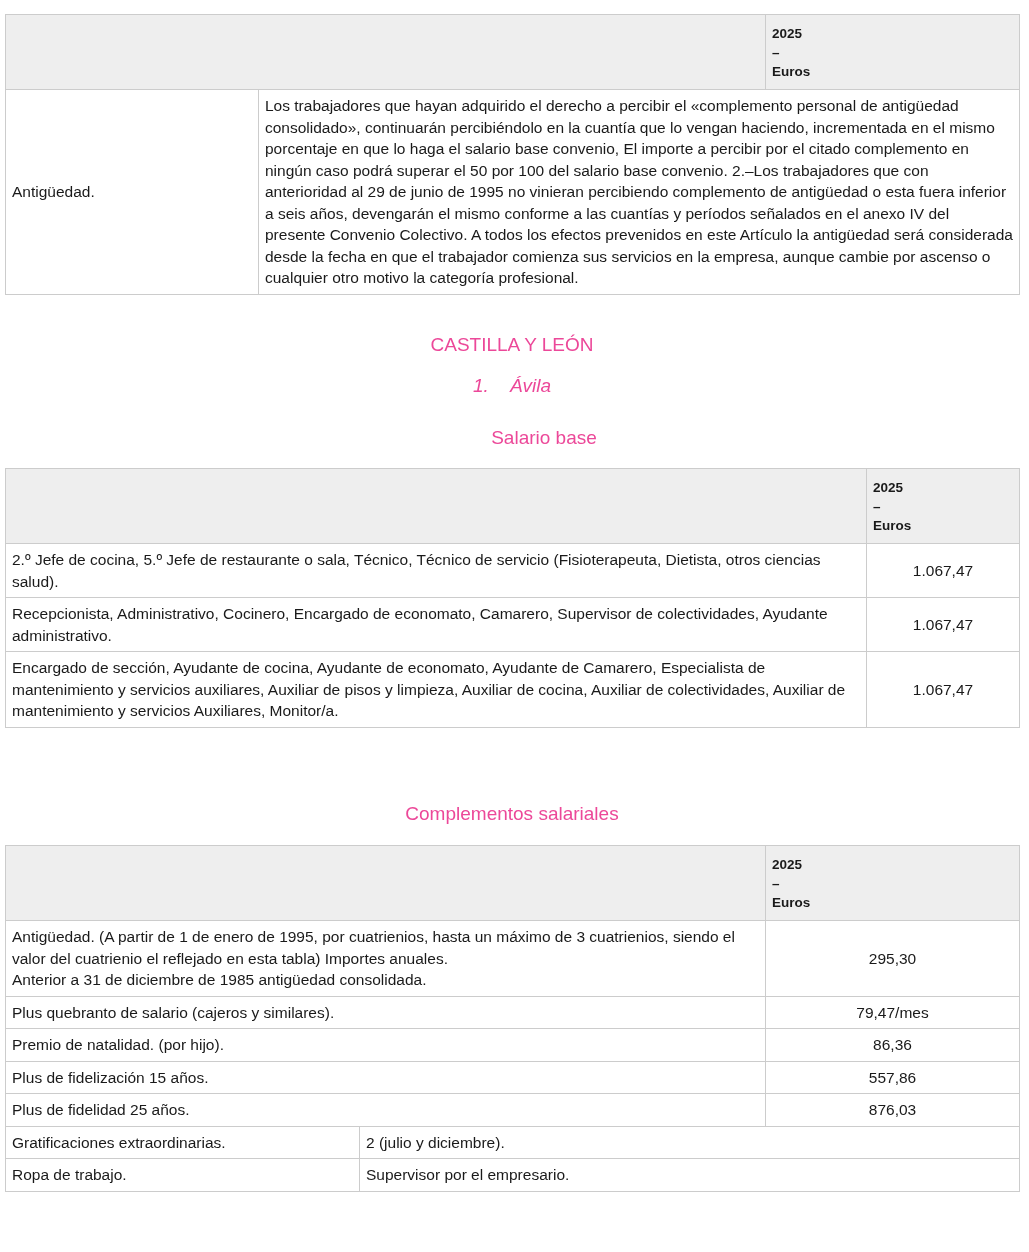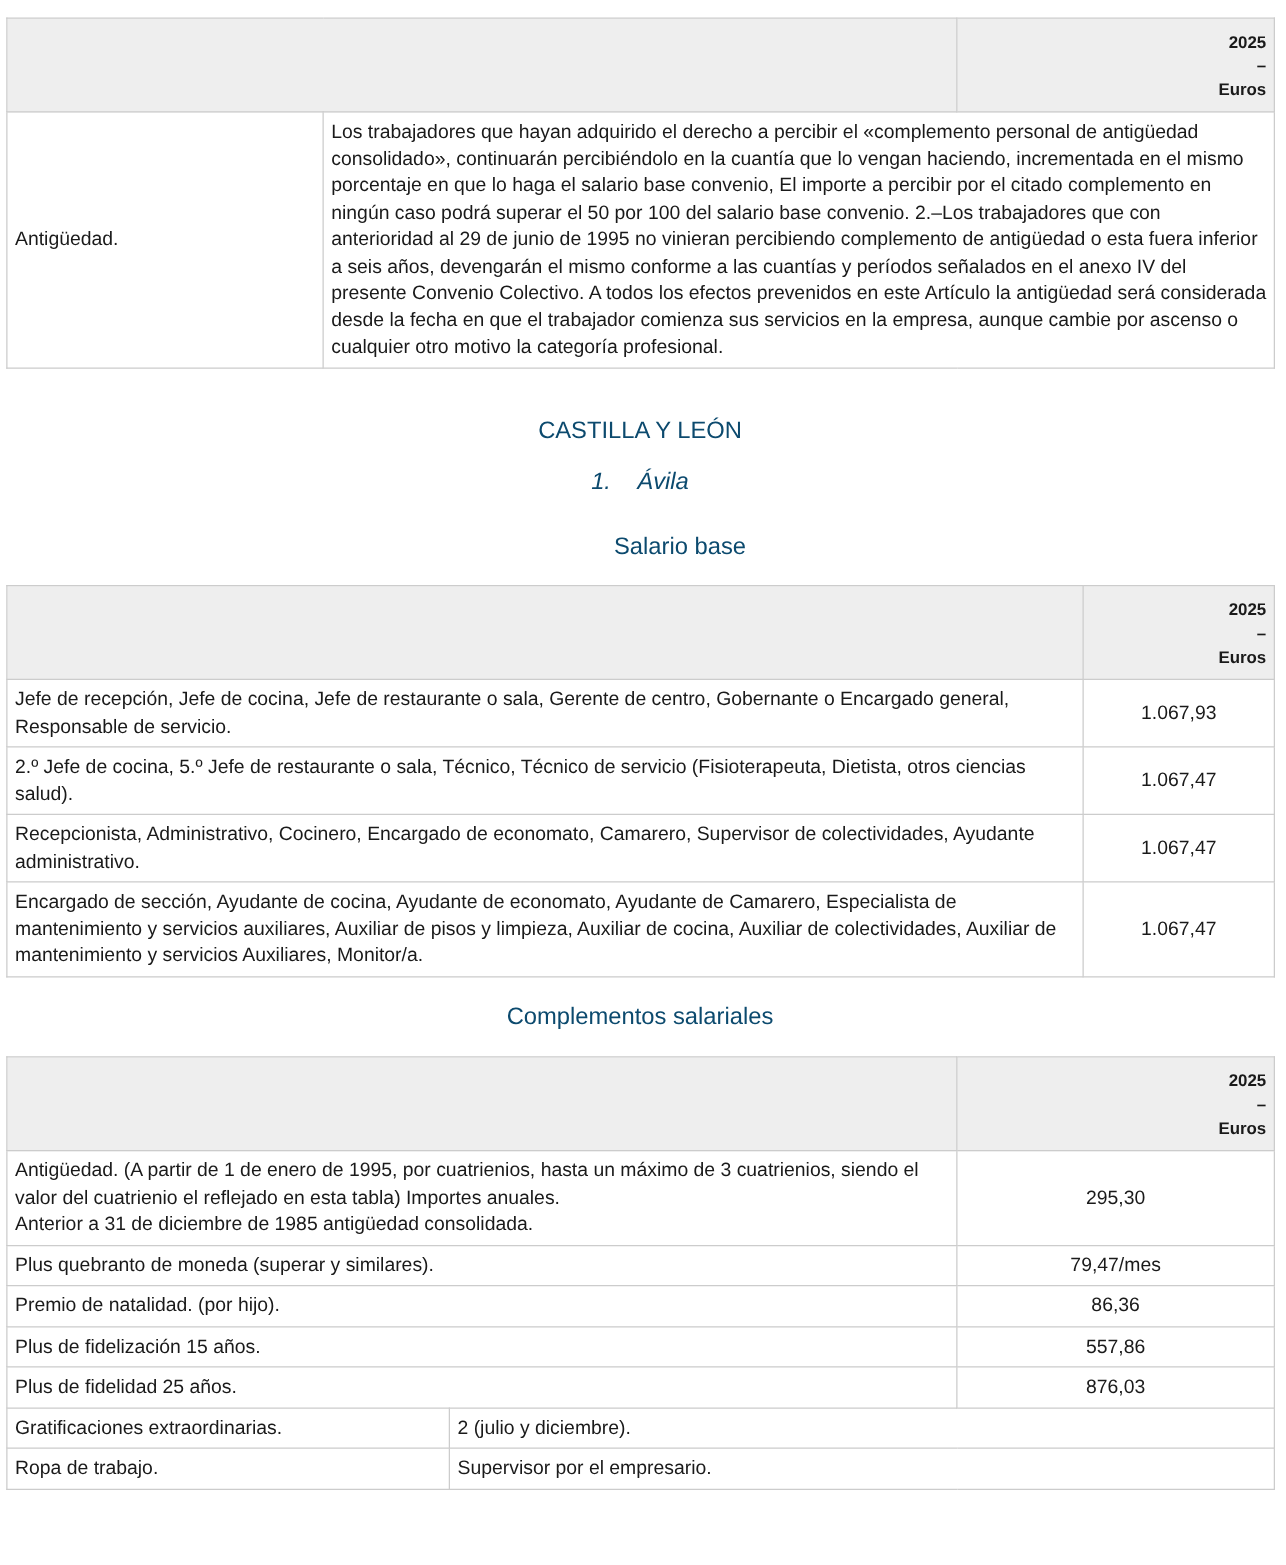--- a/index.html
+++ b/index.html
@@ -22,32 +22,32 @@
   td, th {
     border: 1px solid #cccccc;
     padding: 5px 6px;
     line-height: 21.5px;
     vertical-align: middle;
   }
   th {
     background: #eeeeee;
     font-weight: bold;
     font-size: 13.5px;
-    text-align: right;
+    text-align: left;
     line-height: 19px;
     height: 64px;
   }
   td.num { text-align: center; }
   .section-title {
     position: absolute;
     left: 0;
     width: 1024px;
     text-align: center;
     font-size: 19px;
-    color: #0c4a6e;
+    color: #ec4899;
   }
   .italic { font-style: italic; }
   .hdr-line { display: block; }
 </style>
 </head>
 <body>
 
 <table style="top:14px;">
   <colgroup>
       <col style="width:253px">
@@ -82,24 +82,20 @@
   <tbody>
       <tr>
     <th></th>
     <th>
       <span class="hdr-line">2025</span>
       <span class="hdr-line">–</span>
       <span class="hdr-line">Euros</span>
     </th>
   </tr>
   <tr>
-    <td>Jefe de recepción, Jefe de cocina, Jefe de restaurante o sala, Gerente de centro, Gobernante o Encargado general, Responsable de servicio.</td>
-    <td class="num">1.067,93</td>
-  </tr>
-  <tr>
     <td>2.º Jefe de cocina, 5.º Jefe de restaurante o sala, Técnico, Técnico de servicio (Fisioterapeuta, Dietista, otros ciencias salud).</td>
     <td class="num">1.067,47</td>
   </tr>
   <tr>
     <td>Recepcionista, Administrativo, Cocinero, Encargado de economato, Camarero, Supervisor de colectividades, Ayudante administrativo.</td>
     <td class="num">1.067,47</td>
   </tr>
   <tr>
     <td>Encargado de sección, Ayudante de cocina, Ayudante de economato, Ayudante de Camarero, Especialista de mantenimiento y servicios auxiliares, Auxiliar de pisos y limpieza, Auxiliar de cocina, Auxiliar de colectividades, Auxiliar de mantenimiento y servicios Auxiliares, Monitor/a.</td>
     <td class="num">1.067,47</td>
@@ -125,21 +121,21 @@
     </th>
   </tr>
   <tr>
     <td colspan="2">
       <span>Antigüedad. (A partir de 1 de enero de 1995, por cuatrienios, hasta un máximo de 3 cuatrienios, siendo el valor del cuatrienio el reflejado en esta tabla) Importes anuales.</span><br>
       <span>Anterior a 31 de diciembre de 1985 antigüedad consolidada.</span>
     </td>
     <td class="num">295,30</td>
   </tr>
   <tr>
-    <td colspan="2">Plus quebranto de moneda (superar y similares).</td>
+    <td colspan="2">Plus quebranto de salario (cajeros y similares).</td>
     <td class="num">79,47/mes</td>
   </tr>
   <tr>
     <td colspan="2">Premio de natalidad. (por hijo).</td>
     <td class="num">86,36</td>
   </tr>
   <tr>
     <td colspan="2">Plus de fidelización 15 años.</td>
     <td class="num">557,86</td>
   </tr>

